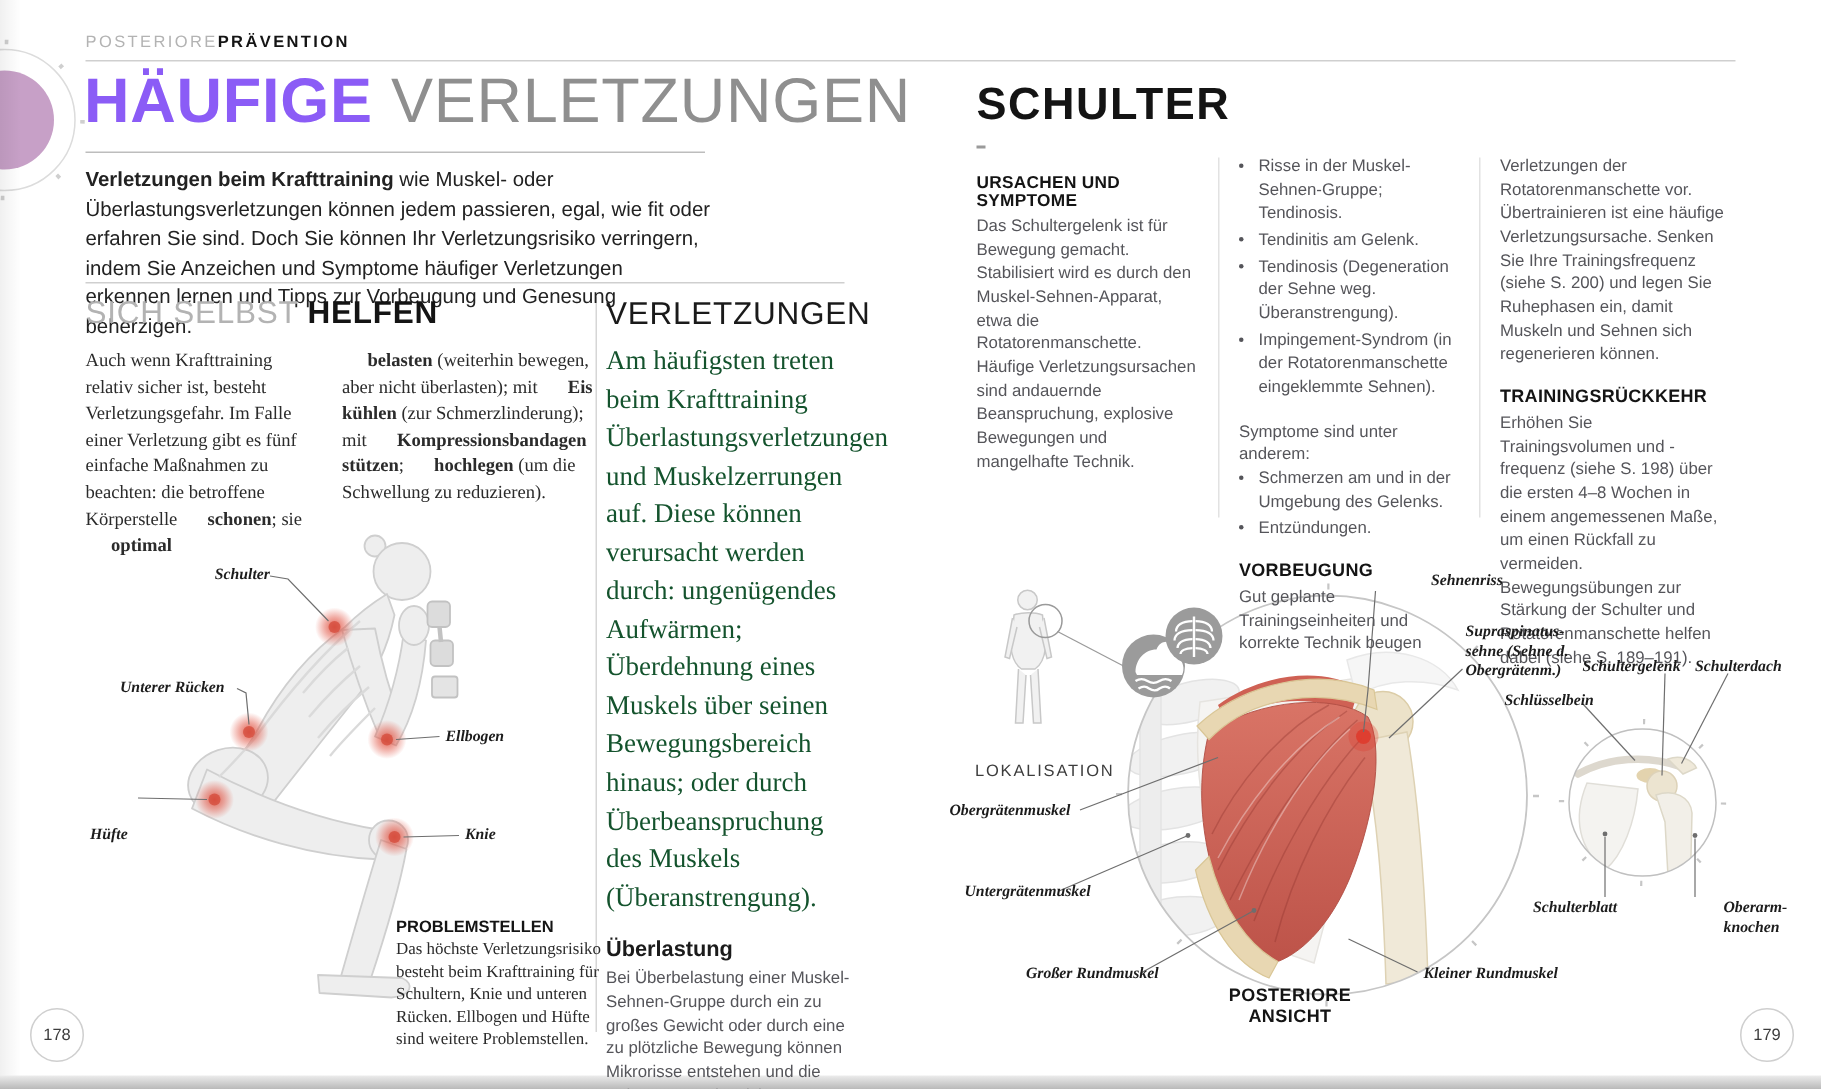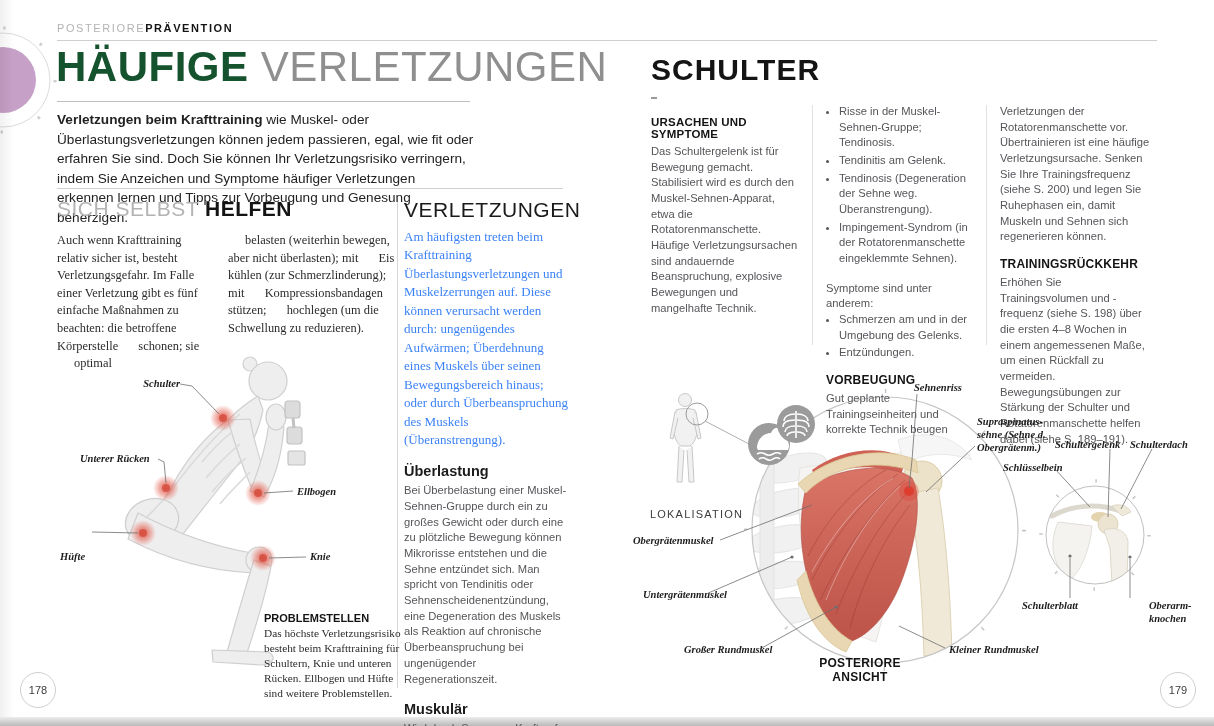--- a/index.html
+++ b/index.html
@@ -12,36 +12,36 @@
   .book-edge{position:absolute;left:0;right:0;bottom:0;height:9px;
              background:linear-gradient(#ececec,#b9b9b9);}
   .left-shade{position:absolute;left:0;top:0;bottom:0;width:14px;
               background:linear-gradient(90deg,rgba(0,0,0,.06),rgba(0,0,0,0));}
   
   .kicker{position:absolute;left:57px;top:22px;font-size:11px;letter-spacing:1.6px;}
   .kicker .lt{color:#b3b3b3;font-weight:400;}
   .kicker .bd{color:#141414;font-weight:700;}
   .big-title{position:absolute;left:56px;top:46px;font-size:42px;line-height:1;
              letter-spacing:.5px;white-space:nowrap;}
-  .big-title .bd{font-weight:800;color:#14532d;}
+  .big-title .bd{font-weight:800;color:#8b5cf6;}
   .big-title .lt{font-weight:300;color:#8f8f8f;}
   .intro{position:absolute;left:57px;top:110px;width:418px;font-size:13.6px;
          line-height:1.44;color:#222;}
   .intro b{font-weight:700;}
   
   .sec-h{position:absolute;font-size:21px;letter-spacing:.5px;white-space:nowrap;}
   .sec-h .lt{color:#b3b3b3;font-weight:300;}
   .sec-h .bd{color:#141414;font-weight:800;}
   .injuries-h{position:absolute;left:404px;top:198px;font-size:21px;font-weight:500;
               color:#1a1a1a;letter-spacing:.5px;}
   
   .serif{font-family:"Liberation Serif",serif;}
   .serif-col{position:absolute;font-family:"Liberation Serif",serif;font-size:12.4px;
              line-height:1.42;color:#2b2b2b;}
-  .serif-col b{font-weight:400;padding-left:17px;}
+  .serif-col b{font-weight:700;padding-left:17px;}
   .sans-col{position:absolute;font-size:11.2px;line-height:1.4;color:#55555a;}
   .sub-h{font-size:14.5px;font-weight:700;color:#1b1b1b;margin:14px 0 4px 0;}
   .caps-h{font-size:12px;font-weight:700;color:#141414;letter-spacing:.2px;margin:12px 0 4px 0;}
   .lead-serif{font-family:"Liberation Serif",serif;font-weight:700;font-size:11.8px;
               line-height:1.38;color:#222;}
   ul.blt{margin:0;padding-left:13px;}
   ul.blt li{margin:0 0 2px 0;}
   .schulter-title{position:absolute;left:651px;top:53px;font-size:30px;font-weight:600;
                   letter-spacing:1px;color:#141414;}
   
@@ -303,21 +303,21 @@
 <div class="fig-label" style="left:60px;top:526px;margin-top:24px;">Hüfte</div>
 <div class="fig-label" style="left:310px;top:550px;">Knie</div>
 
 <div class="prob">
   <div class="h">PROBLEMSTELLEN</div>
   <div class="t">Das höchste Verletzungsrisiko besteht beim Krafttraining für Schultern, Knie und unteren Rücken. Ellbogen und Hüfte sind weitere Problemstellen.</div>
 </div>
 
 <div class="injuries-h">VERLETZUNGEN</div>
 <div class="abs" style="left:404px;top:228px;width:165px;">
-  <div class="serif" style="font-size:13px;line-height:1.42;color:#3b82f6;">Am häufigsten treten beim Krafttraining Überlastungsverletzungen und Muskelzerrungen auf. Diese können verursacht werden durch: ungenügendes Aufwärmen; Überdehnung eines Muskels über seinen Bewegungsbereich hinaus; oder durch Überbeanspruchung des Muskels (Überanstrengung).</div>
+  <div class="serif" style="font-size:18px;line-height:1.42;color:#14532d;">Am häufigsten treten beim Krafttraining Überlastungsverletzungen und Muskelzerrungen auf. Diese können verursacht werden durch: ungenügendes Aufwärmen; Überdehnung eines Muskels über seinen Bewegungsbereich hinaus; oder durch Überbeanspruchung des Muskels (Überanstrengung).</div>
   <div class="sub-h">Überlastung</div>
   <div class="sans-col" style="position:static;">Bei Überbelastung einer Muskel-Sehnen-Gruppe durch ein zu großes Gewicht oder durch eine zu plötzliche Bewegung können Mikrorisse entstehen und die Sehne entzündet sich. Man spricht von Tendinitis oder Sehnenscheidenentzündung, eine Degeneration des Muskels als Reaktion auf chronische Überbeanspruchung bei ungenügender Regenerationszeit.</div>
   <div class="sub-h">Muskulär</div>
   <div class="sans-col" style="position:static;">Wird durch Spannung Kraft auf den Muskel ausgeübt, werden die Muskelfasern unter Umständen zu stark gedehnt. Ein Riss nahe der myotendinösen Verbindung (siehe S. 2–13 und S. 21) kann die Folge sein.</div>
 </div>
 
 <div class="pnum" style="left:20px;top:672px;">
   <span>178</span>
 </div>
 
@@ -346,21 +346,21 @@
 
 <div class="abs" style="left:1000px;top:104px;width:152px;">
   <div class="sans-col" style="position:static;">Verletzungen der Rotatorenmanschette vor. Übertrainieren ist eine häufige Verletzungsursache. Senken Sie Ihre Trainingsfrequenz (siehe S. 200) und legen Sie Ruhephasen ein, damit Muskeln und Sehnen sich regenerieren können.</div>
   <div class="caps-h">TRAININGSRÜCKKEHR</div>
   <div class="sans-col" style="position:static;">Erhöhen Sie Trainingsvolumen und -frequenz (siehe S. 198) über die ersten 4–8 Wochen in einem angemessenen Maße, um einen Rückfall zu vermeiden. Bewegungsübungen zur Stärkung der Schulter und Rotatorenmanschette helfen dabei (siehe S. 189–191).</div>
 </div>
 
 <div class="loc-label" style="left:650px;top:488px;">LOKALISATION</div>
 <div class="small-caption" style="left:795px;top:656px;width:130px;text-align:center;">POSTERIORE ANSICHT</div>
 
-<div class="fig-label" style="left:914px;top:381px;">Sehnenriss</div>
+<div class="fig-label" style="left:954px;top:381px;">Sehnenriss</div>
 <div class="fig-label" style="left:977px;top:415px;width:70px;text-align:left;">Supraspinatus-
 sehne (Sehne d.
 Obergrätenm.)</div>
 <div class="fig-label" style="left:1055px;top:438px;">Schultergelenk</div>
 <div class="fig-label" style="left:1130px;top:438px;">Schulterdach</div>
 <div class="fig-label" style="left:1003px;top:461px;">Schlüsselbein</div>
 <div class="fig-label" style="left:633px;top:534px;">Obergrätenmuskel</div>
 <div class="fig-label" style="left:643px;top:588px;">Untergrätenmuskel</div>
 <div class="fig-label" style="left:684px;top:643px;">Großer Rundmuskel</div>
 <div class="fig-label" style="left:949px;top:643px;">Kleiner Rundmuskel</div>

